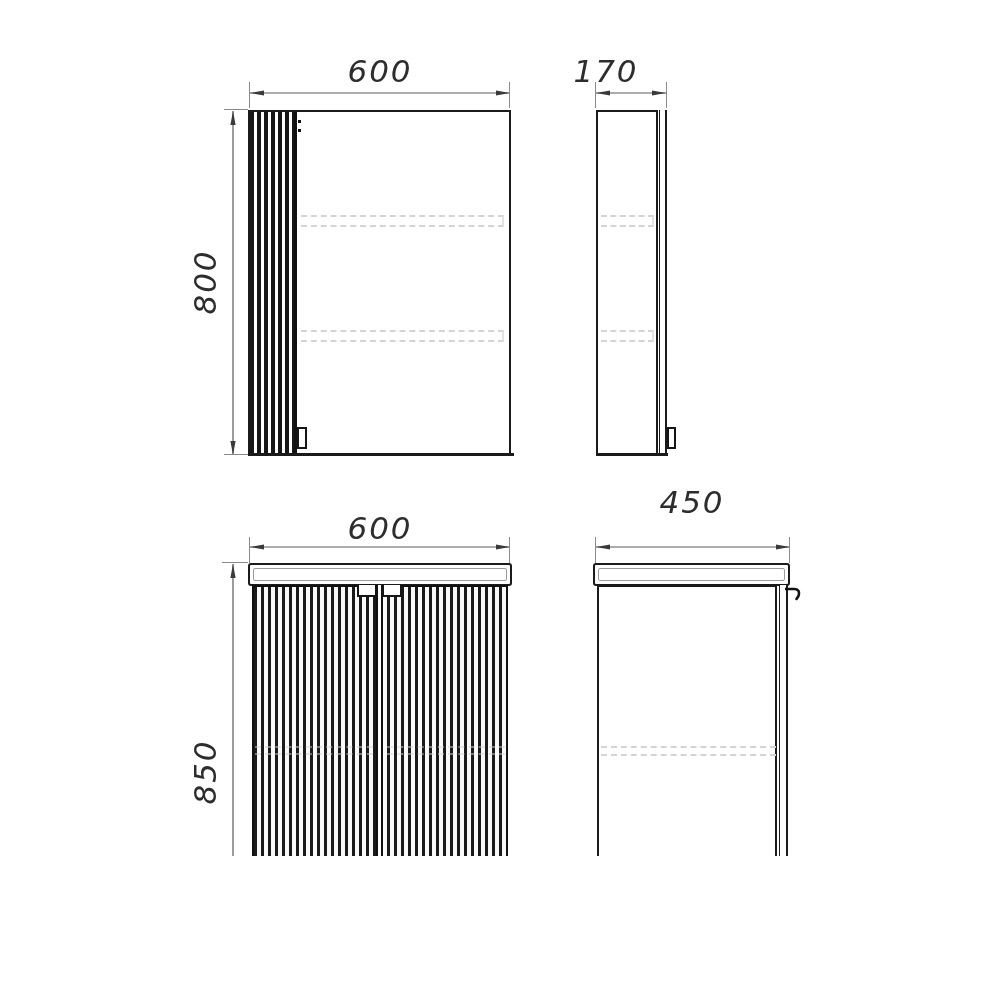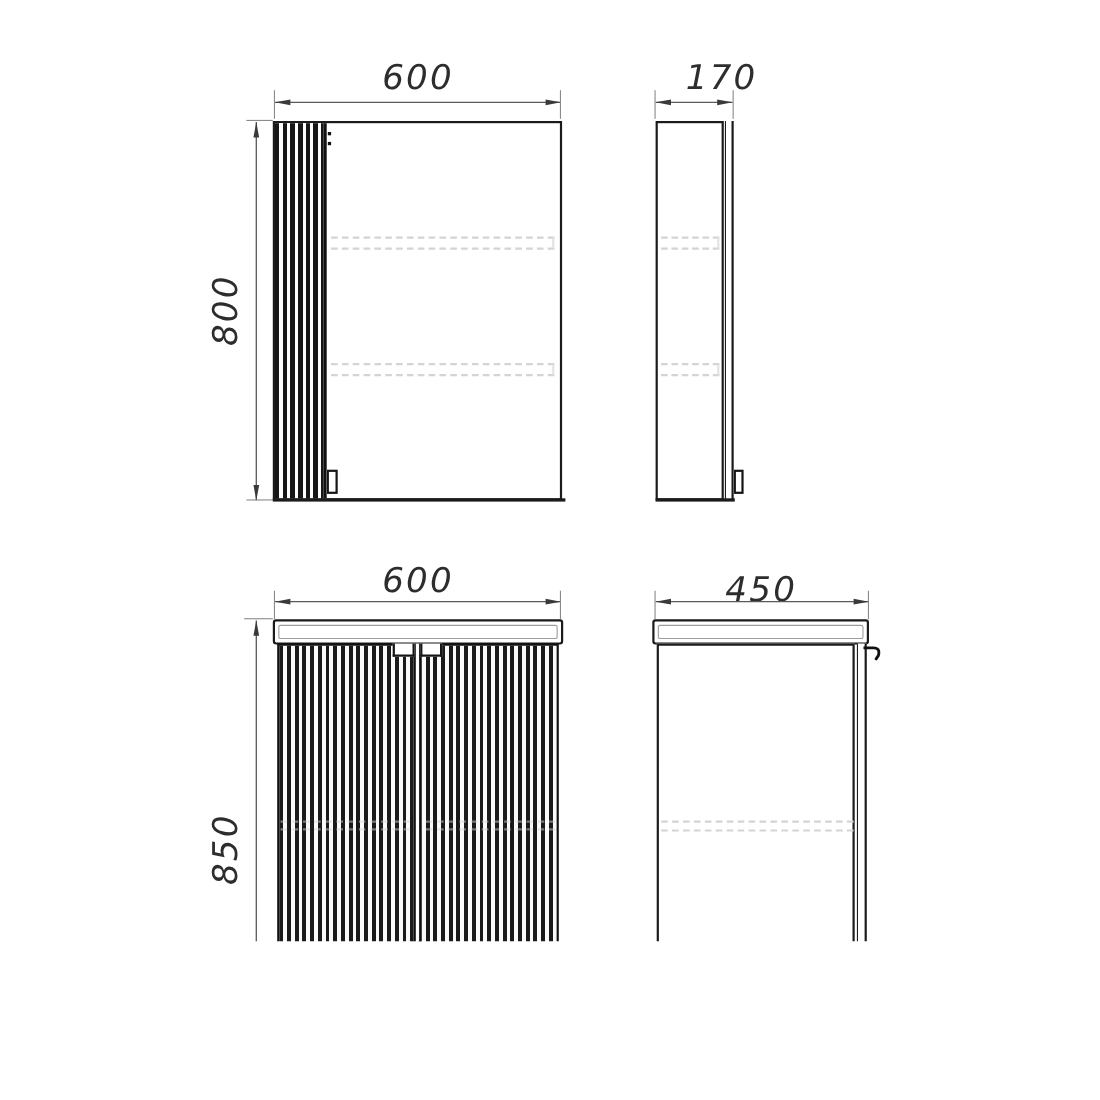--- a/index.html
+++ b/index.html
@@ -75,21 +75,21 @@
 
     <div class="shelf-dashed" style="left:301px;top:215px;width:203px;height:12px;"></div>
     <div class="shelf-dashed" style="left:301px;top:330px;width:203px;height:12px;"></div>
 
     <div class="handle" style="left:297px;top:427px;width:10px;height:22px;"></div>
 
     <div class="thickline" style="left:248px;top:453px;width:266px;height:3px;"></div>
   </section>
 
   <section>
-    <div class="dim-label" style="left:596px;top:53px;width:120px;height:36px;">170</div>
+    <div class="dim-label" style="left:546px;top:53px;width:120px;height:36px;">170</div>
     <svg class="abs" style="left:595px;top:86px;" width="72" height="14">
       <line x1="1" y1="7" x2="71" y2="7" stroke="#5a5a5a" stroke-width="1.2"></line>
       <path d="M1,7 L15,9.6 L15,4.4 Z" fill="#3a3a3a"></path>
       <path d="M71,7 L57,9.6 L57,4.4 Z" fill="#3a3a3a"></path>
     </svg>
     <div class="extline" style="left:595px;top:82px;width:1px;height:26px;"></div>
     <div class="extline" style="left:666px;top:82px;width:1px;height:26px;"></div>
 
     <div class="abs outline" style="left:596px;top:110px;width:62px;height:345px;"></div>
 
@@ -133,21 +133,21 @@
     <div class="abs" style="left:376px;top:585px;width:7px;height:303px;background:#fff;border-left:2px solid #111;border-right:2px solid #111;"></div>
 
     <div class="handle" style="left:357px;top:585px;width:20px;height:12px;border-top:none;"></div>
     <div class="handle" style="left:382px;top:585px;width:20px;height:12px;border-top:none;"></div>
 
     <div class="leg" style="left:267px;top:890px;width:18px;height:43px;"></div>
     <div class="leg" style="left:475px;top:890px;width:18px;height:43px;"></div>
   </section>
 
   <section>
-    <div class="dim-label" style="left:632px;top:518px;width:120px;height:36px;">450</div>
+    <div class="dim-label" style="left:632px;top:484px;width:120px;height:36px;">450</div>
     <svg class="abs" style="left:595px;top:540px;" width="196" height="14">
       <line x1="1" y1="7" x2="195" y2="7" stroke="#5a5a5a" stroke-width="1.2"></line>
       <path d="M1,7 L15,9.6 L15,4.4 Z" fill="#3a3a3a"></path>
       <path d="M195,7 L181,9.6 L181,4.4 Z" fill="#3a3a3a"></path>
     </svg>
     <div class="extline" style="left:595px;top:537px;width:1px;height:26px;"></div>
     <div class="extline" style="left:789px;top:537px;width:1px;height:26px;"></div>
 
     <div class="countertop" style="left:593px;top:563px;width:197px;height:23px;">
         <div class="inner"></div>

